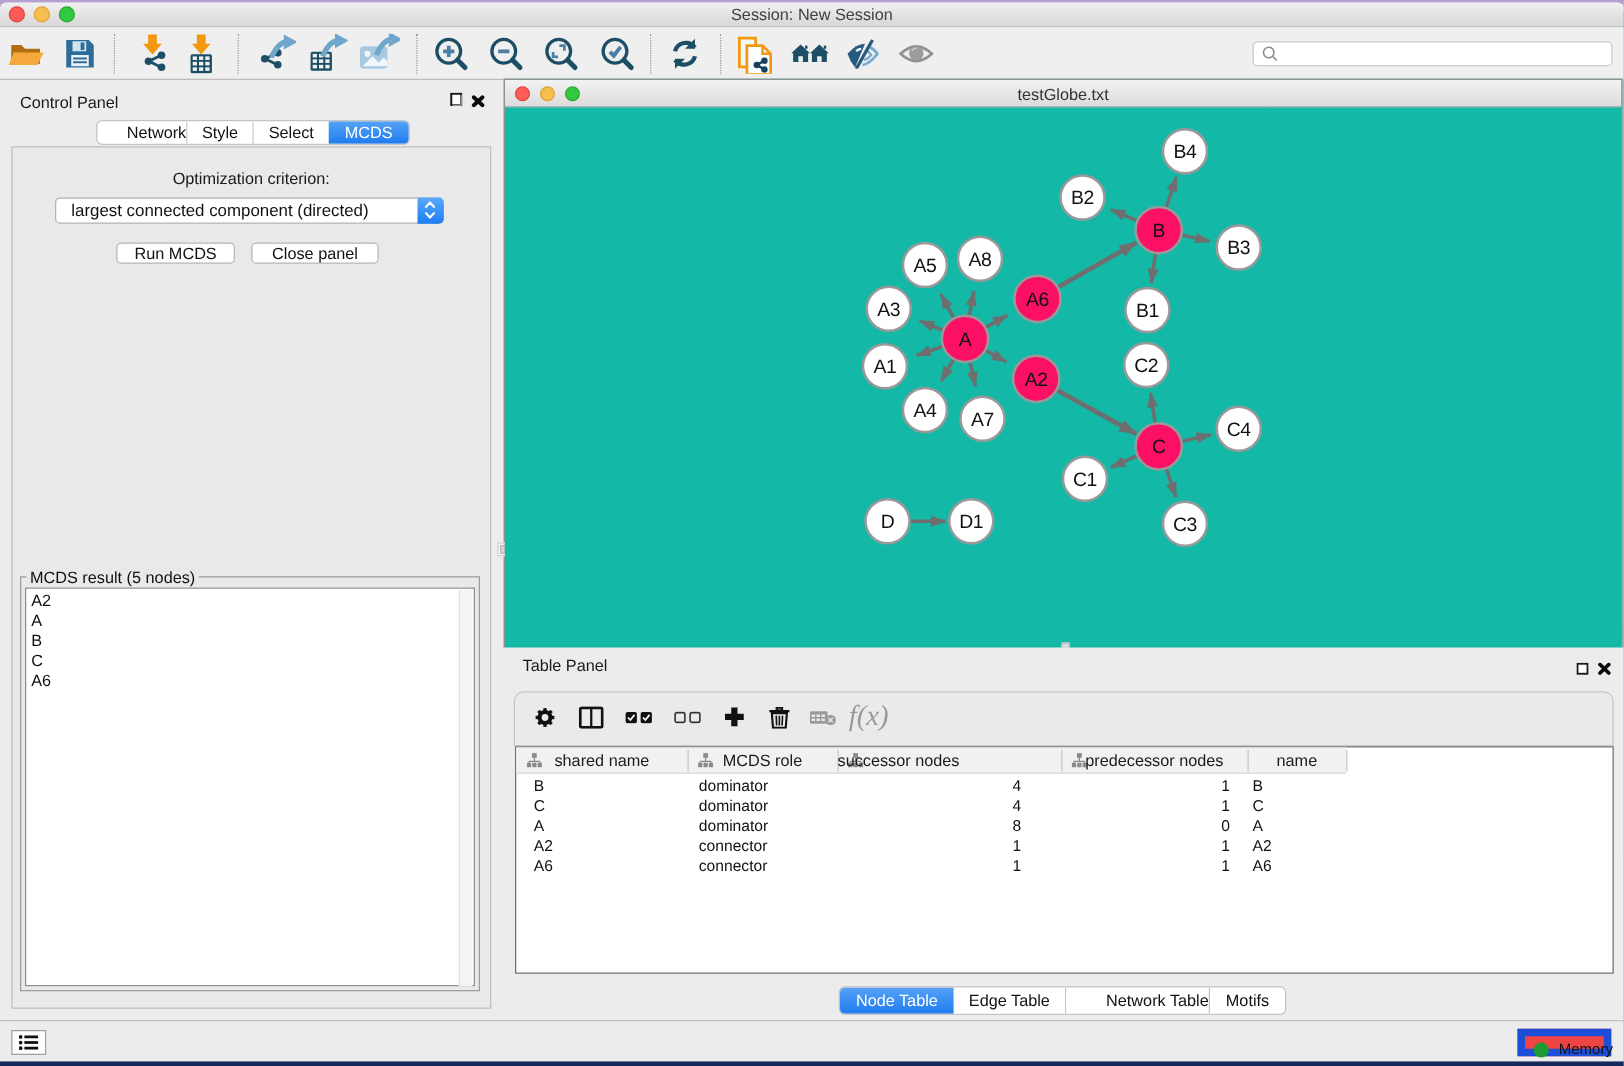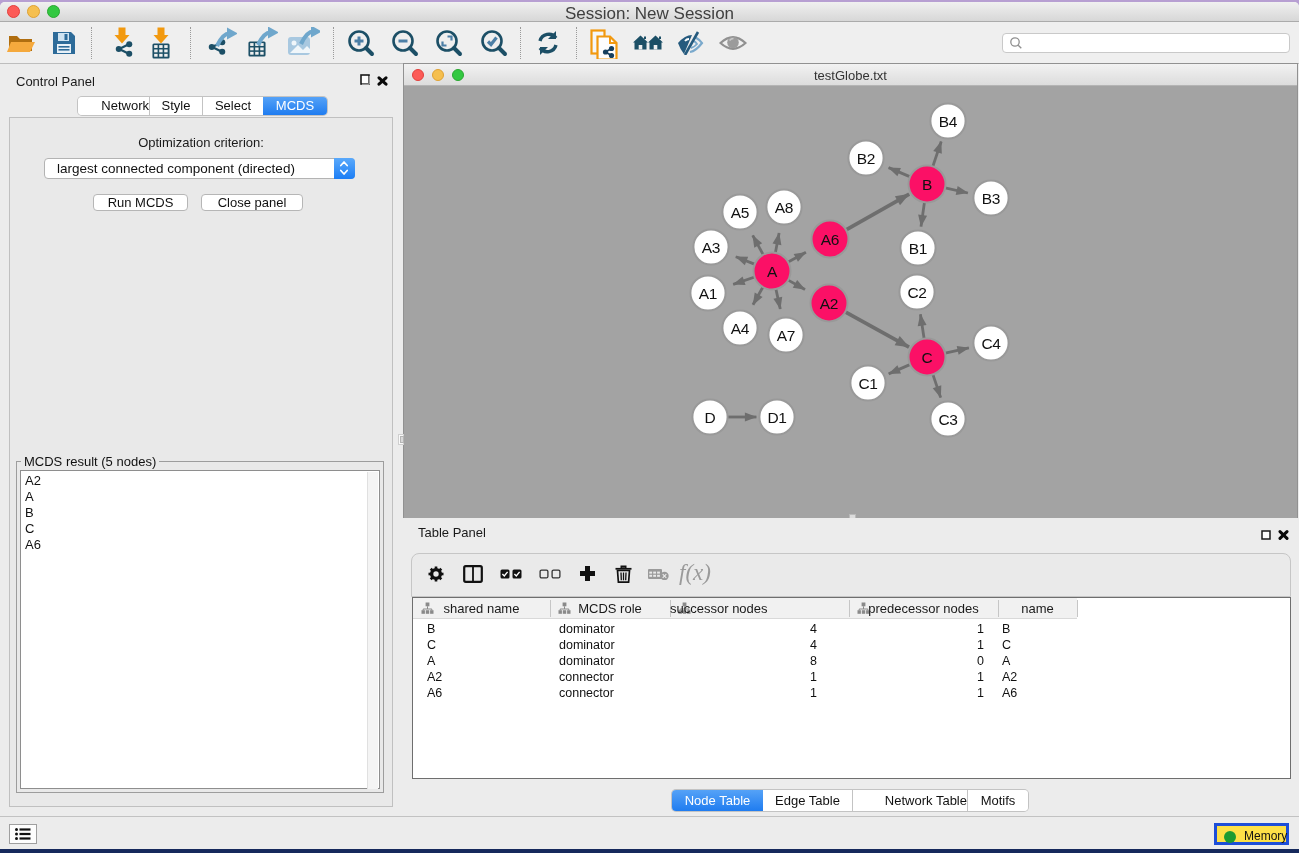--- a/index.html
+++ b/index.html
@@ -10,21 +10,21 @@
 </head>
 <body>
 <div class="abs" style="left:0;top:0;width:1299px;height:3px;background:#b79fd2;"></div>
 
 <div class="abs" style="left:0;top:2px;width:1299px;height:847px;background:#ececec;border-radius:5px 5px 0 0;">
 
   <div class="abs" style="left:0;top:0;width:1299px;height:20px;background:linear-gradient(#f0f0f0,#d7d7d7);border-bottom:1px solid #ababab;border-radius:5px 5px 0 0;">
     <div class="abs" style="left:7px;top:3px;width:13px;height:13px;border-radius:50%;background:#fc5b57;border:1px solid #e2403d;"></div>
     <div class="abs" style="left:27px;top:3px;width:13px;height:13px;border-radius:50%;background:#f5bf4f;border:1px solid #dfa133;"></div>
     <div class="abs" style="left:47px;top:3px;width:13px;height:13px;border-radius:50%;background:#33c841;border:1px solid #2aa831;"></div>
-    <div class="abs" style="left:0;top:2px;width:1299px;text-align:center;font-size:17px;color:#404040;">Session: New Session</div>
+    <div class="abs" style="left:0;top:2px;width:1299px;text-align:center;font-size:13px;color:#404040;">Session: New Session</div>
   </div>
 
   <div class="abs" id="toolbar" style="left:0;top:20px;width:1299px;height:42px;background:#efefef;border-bottom:1px solid #bdbdbd;">
     <div class="abs" style="left:91px;top:5px;height:32px;border-left:1px dotted #9a9a9a;"></div>
     <div class="abs" style="left:190px;top:5px;height:32px;border-left:1px dotted #9a9a9a;"></div>
     <div class="abs" style="left:333px;top:5px;height:32px;border-left:1px dotted #9a9a9a;"></div>
     <div class="abs" style="left:520px;top:5px;height:32px;border-left:1px dotted #9a9a9a;"></div>
     <div class="abs" style="left:576px;top:5px;height:32px;border-left:1px dotted #9a9a9a;"></div>
     <svg class="abs" width="30" height="26" style="left:6.0px;top:8.0px;" viewBox="0 0 30 26">
         <path d="M3,6 L11,6 L14,9 L26,9 L26,21 L3,21 Z" fill="#b06e10"></path>
@@ -212,21 +212,21 @@
     <div class="abs" style="left:201px;top:130px;width:102px;height:17px;background:#fff;border:1px solid #b6b6b6;border-radius:4px;font-size:13px;text-align:center;line-height:15px;color:#111;">Close panel</div>
 
     <div class="abs" style="left:16px;top:397px;width:368px;height:332px;border:1px solid #9d9d9d;"></div>
     <div class="abs" style="left:21px;top:390px;background:#e9e9e9;padding:0 3px;font-size:13px;color:#111;">MCDS result (5 nodes)</div>
     <div class="abs" style="left:20px;top:406px;width:360px;height:319px;background:#fff;border:1px solid #8e8e8e;">
       <div style="position:absolute;left:4px;top:2px;font-size:13px;color:#111;line-height:16px;">A2<br>A<br>B<br>C<br>A6</div>
       <div style="position:absolute;right:1px;top:1px;width:11px;height:317px;background:#f4f4f4;border-left:1px solid #e0e0e0;"></div>
     </div>
   </div>
 
-  <div class="abs" style="left:403px;top:61px;width:895px;height:573px;background:#a3a3a3;border:1px solid #919191;">
+  <div class="abs" style="left:403px;top:61px;width:895px;height:573px;background:#14b8a6;border:1px solid #919191;">
     <div class="abs" style="left:0;top:0;width:893px;height:22px;background:linear-gradient(#f2f2f2,#dcdcdc);border-bottom:1px solid #b4b4b4;">
       <div class="abs" style="left:8px;top:5px;width:12px;height:12px;border-radius:50%;background:#fc5b57;border:1px solid #e2403d;"></div>
       <div class="abs" style="left:28px;top:5px;width:12px;height:12px;border-radius:50%;background:#f5bf4f;border:1px solid #dfa133;"></div>
       <div class="abs" style="left:48px;top:5px;width:12px;height:12px;border-radius:50%;background:#33c841;border:1px solid #2aa831;"></div>
       <div class="abs" style="left:0;top:4px;width:893px;text-align:center;font-size:13px;color:#333;">testGlobe.txt</div>
     </div>
     <svg id="graph" class="abs" width="892" height="424" style="left:1px;top:23px;" viewBox="0 0 892 424">
     <defs>
 <marker id="arr" viewBox="0 0 13 10" refX="12" refY="5" markerWidth="13" markerHeight="10" markerUnits="userSpaceOnUse" orient="auto">
             <path d="M0.5,0.5 L12.5,5 L0.5,9.5 z" fill="#6e6e6e"></path>
@@ -489,18 +489,18 @@
     <div class="abs" style="left:9px;top:7px;width:28px;height:20px;background:#fdfdfd;border:1px solid #9f9f9f;">
       <svg width="16" height="12" style="position:absolute;left:5px;top:3px;" viewBox="0 0 16 12">
           <circle cx="1.5" cy="1.5" r="1.5" fill="#111"></circle>
           <circle cx="1.5" cy="6" r="1.5" fill="#111"></circle>
           <circle cx="1.5" cy="10.5" r="1.5" fill="#111"></circle>
           <rect x="4.5" y="0.4" width="11" height="2.2" fill="#111"></rect>
           <rect x="4.5" y="4.9" width="11" height="2.2" fill="#111"></rect>
           <rect x="4.5" y="9.4" width="11" height="2.2" fill="#111"></rect>
         </svg>
     </div>
-    <div class="abs" style="left:1214px;top:6px;width:75px;height:22px;background:#fde047;border:3px solid #1d4ed8;font-size:12px;color:#111;">
+    <div class="abs" style="left:1214px;top:6px;width:75px;height:22px;background:#ef4444;border:6px solid #1d4ed8;font-size:12px;color:#111;">
       <div class="abs" style="left:7px;top:5px;width:12px;height:12px;border-radius:50%;background:#1d9b31;"></div>
       <div class="abs" style="left:27px;top:3px;">Memory</div>
     </div>
   </div>
 </div>
 
 </body></html>

